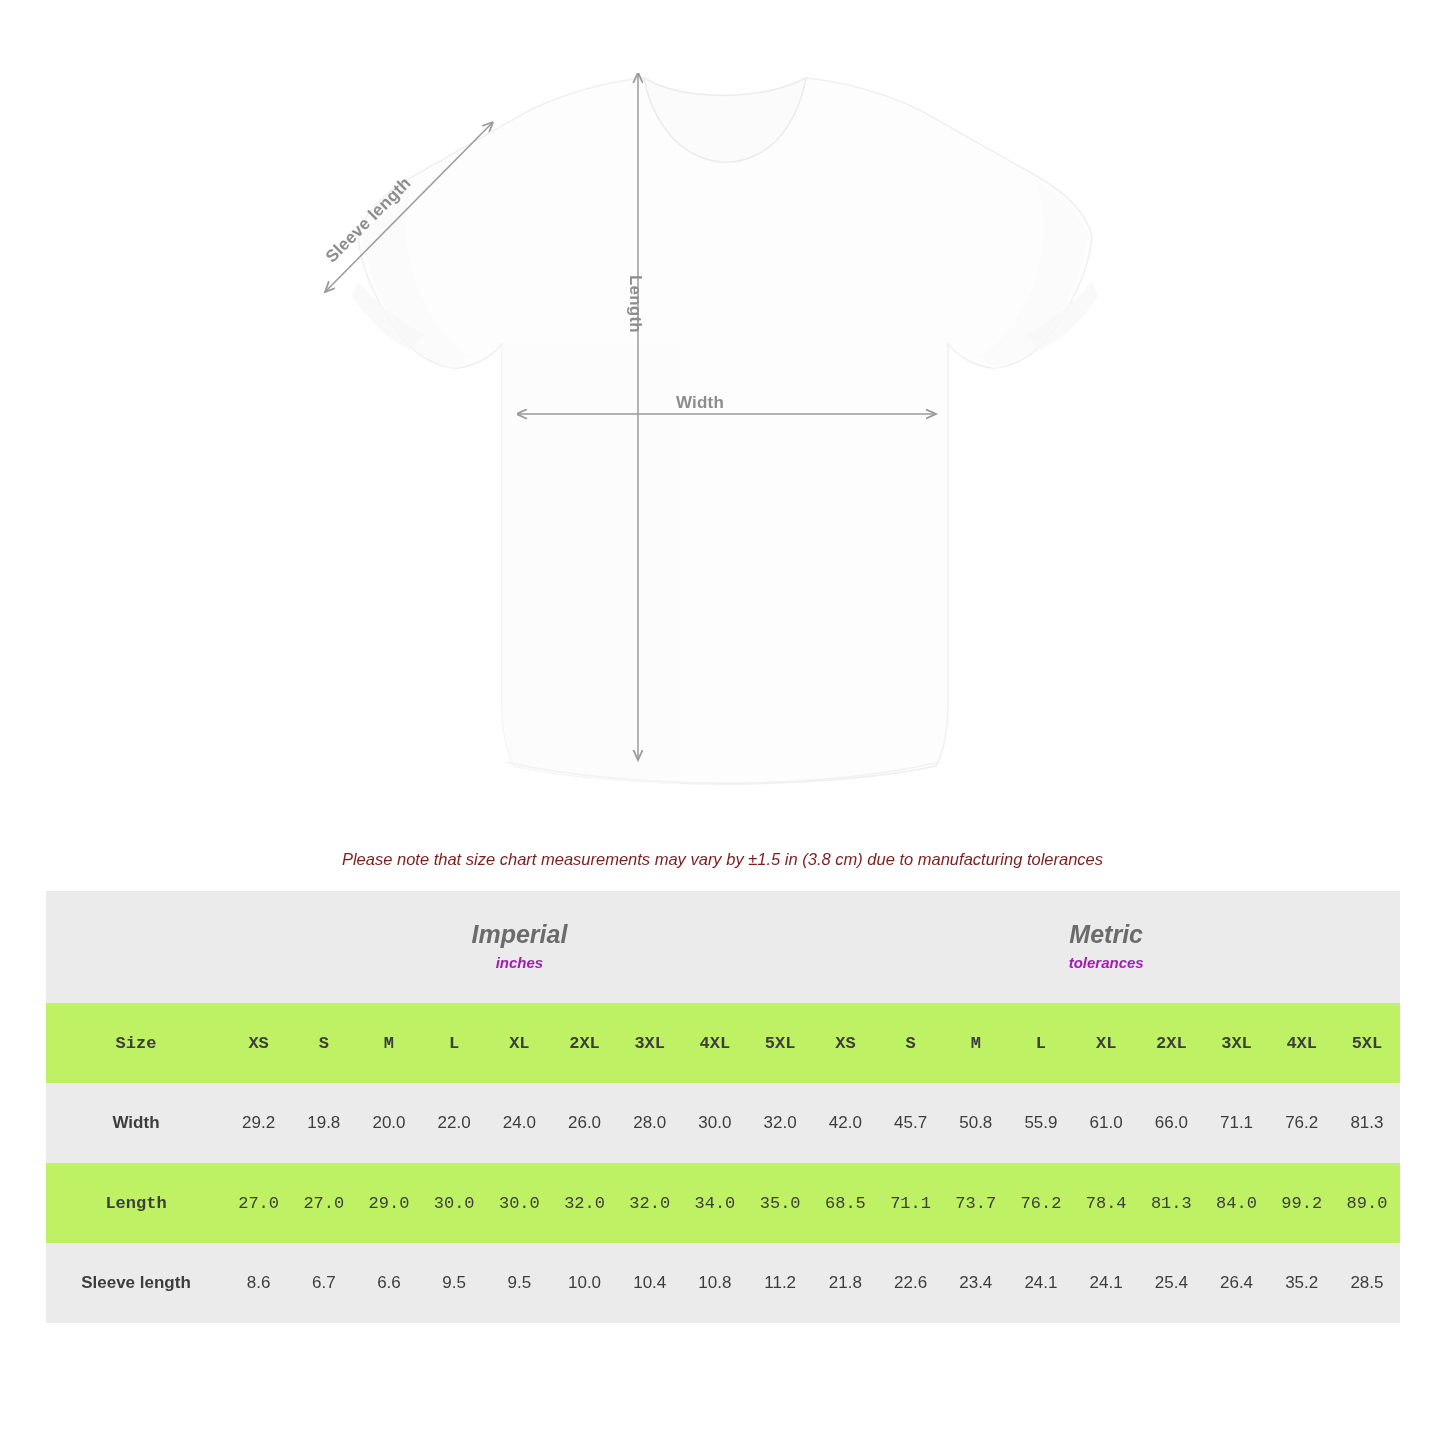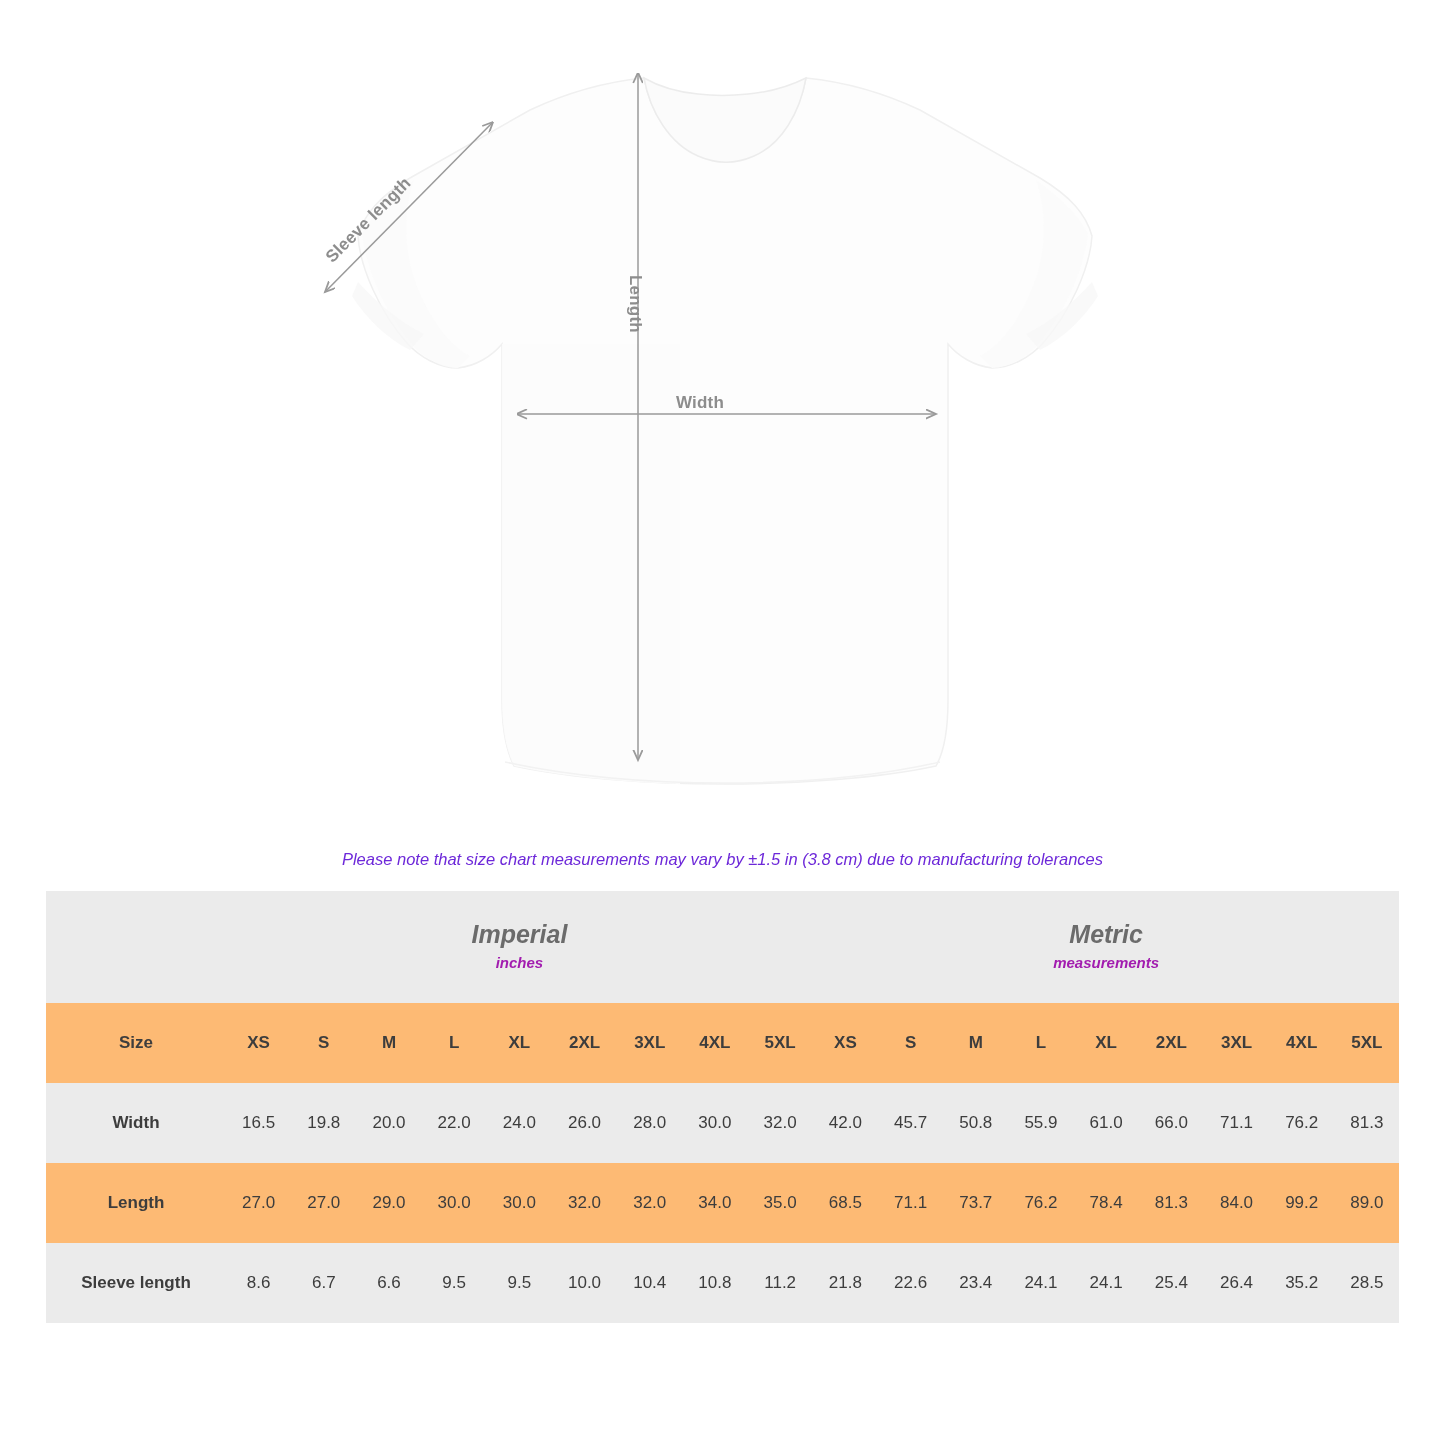--- a/index.html
+++ b/index.html
@@ -62,21 +62,21 @@
   }
   .chart-title {
     font-size: 28px;
     font-weight: bold;
     color: #2d2d2d;
     margin: 0 0 14px 0;
   }
   .chart-note {
     font-size: 16.5px;
     font-style: italic;
-    color: #6d28d9;
+    color: #7f1d1d;
     margin: 0;
   }
 
   
   .table-wrap {
     margin: 22px 46px 0 46px;
   }
   table.size-table {
     border-collapse: collapse;
     width: 1353px;
@@ -118,21 +118,21 @@
     color: #3d3d3d;
   }
   .cell {
     height: 80px;
     text-align: center;
     vertical-align: middle;
     font-size: 17px;
     color: #3d3d3d;
   }
   tr.alt .cell, tr.alt .row-head { background: #ebebeb; }
-  tr.plain .cell, tr.plain .row-head { background: #fdba74; }
+  tr.plain .cell, tr.plain .row-head { background: #bef264; font-family: Liberation Mono, monospace; }
   .size-col-head { font-weight: bold; }
 </style>
 </head>
 <body>
 
 <div class="page">
 
   <div class="illustration">
     <svg class="shirt-svg" width="1445" height="820" viewBox="0 0 1445 820">
       <defs>
@@ -211,21 +211,21 @@
       </colgroup>
       <thead>
         <tr>
           <th class="corner-cell"></th>
           <th class="unit-head" colspan="9">
             <div class="unit-name">Imperial</div>
             <div class="unit-sub">inches</div>
           </th>
           <th class="unit-head" colspan="9">
             <div class="unit-name">Metric</div>
-            <div class="unit-sub">measurements</div>
+            <div class="unit-sub">tolerances</div>
           </th>
         </tr>
         <tr class="plain">
           <th class="row-head">Size</th>
           <th class="cell size-col-head">XS</th>
           <th class="cell size-col-head">S</th>
           <th class="cell size-col-head">M</th>
           <th class="cell size-col-head">L</th>
           <th class="cell size-col-head">XL</th>
           <th class="cell size-col-head">2XL</th>
@@ -239,21 +239,21 @@
           <th class="cell size-col-head">XL</th>
           <th class="cell size-col-head">2XL</th>
           <th class="cell size-col-head">3XL</th>
           <th class="cell size-col-head">4XL</th>
           <th class="cell size-col-head">5XL</th>
         </tr>
       </thead>
       <tbody>
         <tr class="alt">
           <td class="row-head">Width</td>
-          <td class="cell">16.5</td>
+          <td class="cell">29.2</td>
           <td class="cell">19.8</td>
           <td class="cell">20.0</td>
           <td class="cell">22.0</td>
           <td class="cell">24.0</td>
           <td class="cell">26.0</td>
           <td class="cell">28.0</td>
           <td class="cell">30.0</td>
           <td class="cell">32.0</td>
           <td class="cell">42.0</td>
           <td class="cell">45.7</td>

